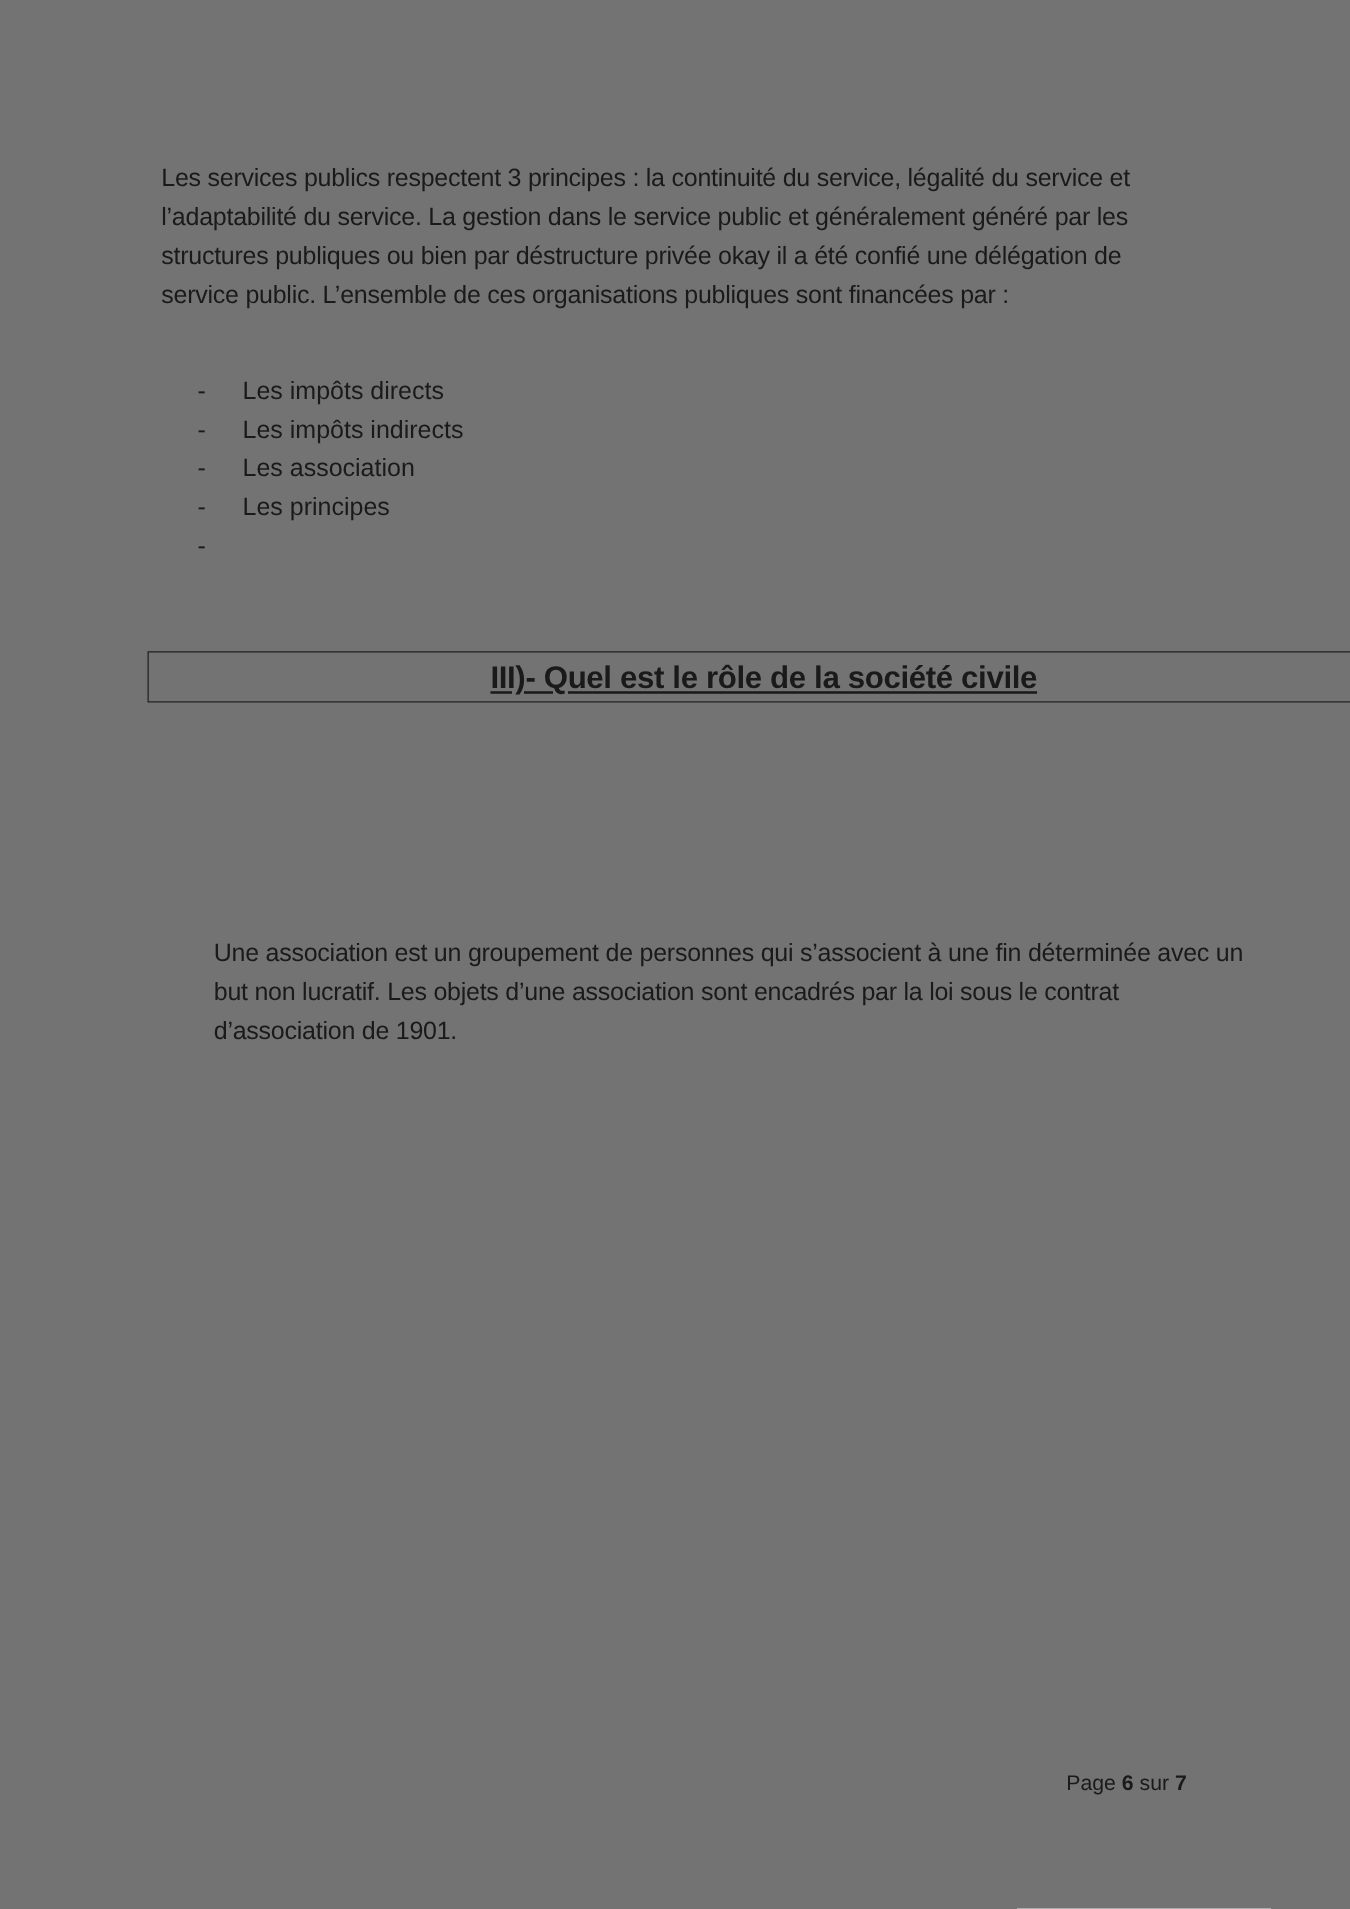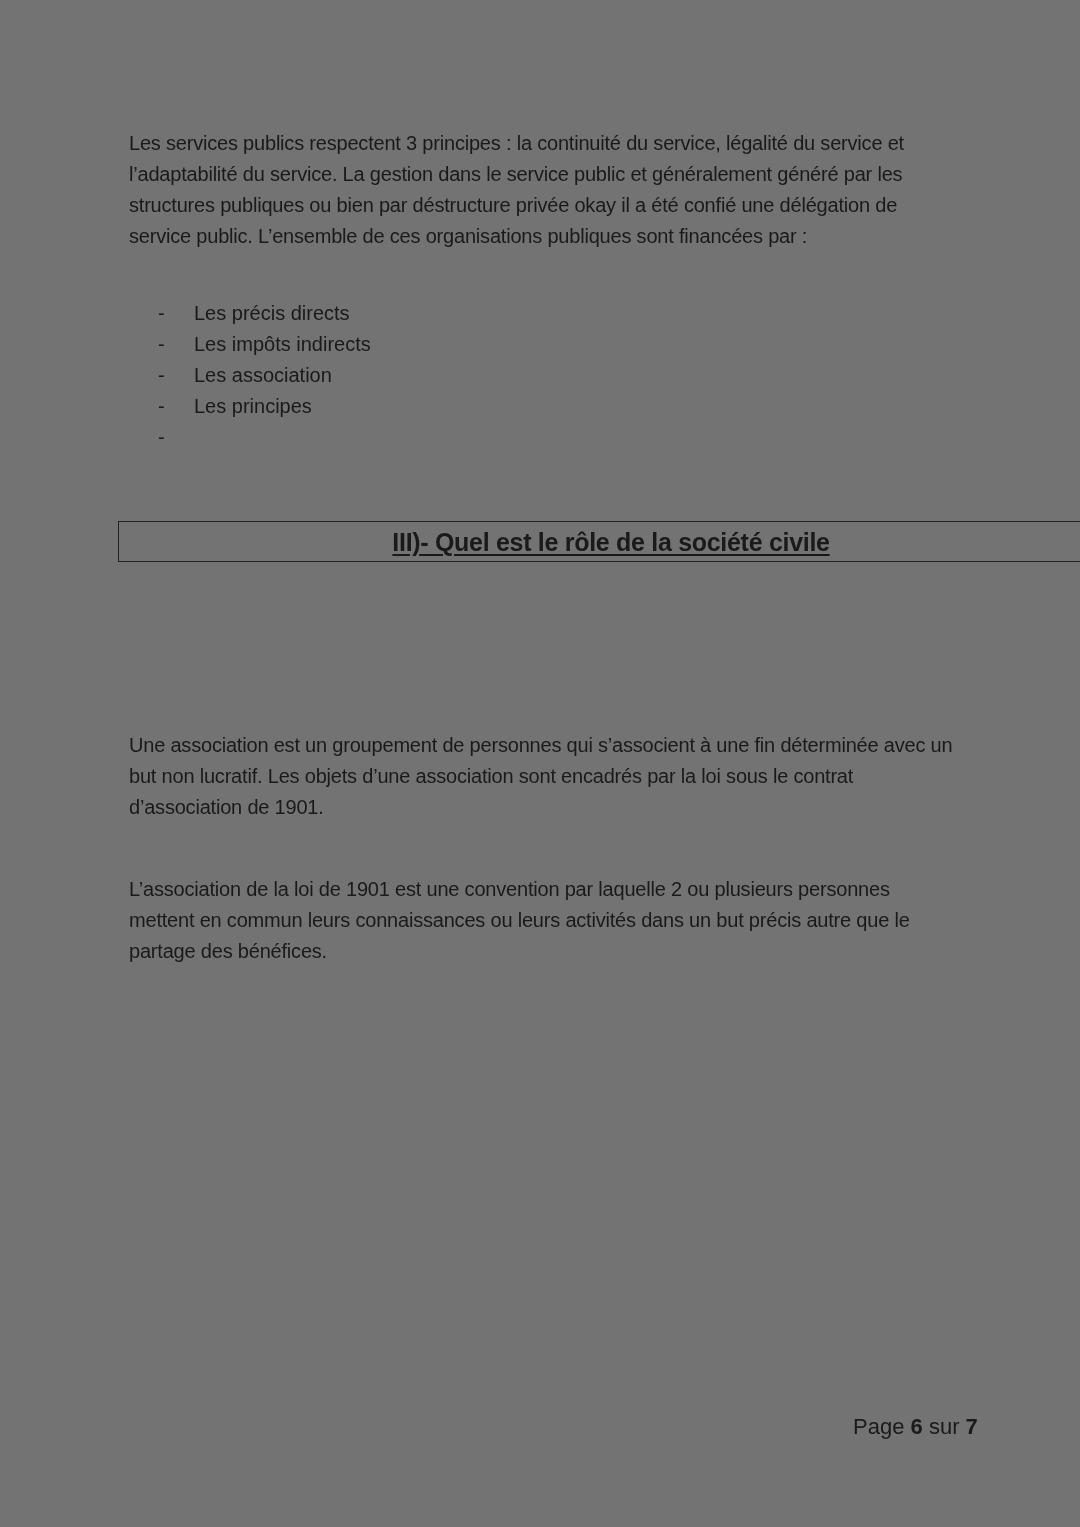--- a/index.html
+++ b/index.html
@@ -78,53 +78,52 @@
       font-weight: bold;
       line-height: 30px;
       letter-spacing: -0.3px;
     }
     .subheading .ul {
       text-decoration: underline;
       text-underline-offset: 3px;
     }
     .p2 { top: 676px; }
     .p3 { top: 721px; }
-    .p4 { top: 730px; }
+    .p4 { top: 748px; margin-left: 42px; }
     .p5 { top: 874px; }
     .footer {
       position: absolute;
       left: 853px;
       top: 1415px;
-      font-size: 22px;
+      font-size: 17px;
       line-height: 24px;
     }
     .footer b { font-weight: bold; }
   </style>
 </head>
 <body>
 
 <div class="page">
 
   <p class="para p1">Les services publics respectent 3 principes : la continuité du service, légalité du service et l’adaptabilité du service. La gestion dans le service public et généralement généré par les structures publiques ou bien par déstructure privée okay il a été confié une délégation de service public. L’ensemble de ces organisations publiques sont financées par :</p>
 
   <ul class="list">
-    <li><span class="dash">-</span><span>Les précis directs</span></li>
+    <li><span class="dash">-</span><span>Les impôts directs</span></li>
     <li><span class="dash">-</span><span>Les impôts indirects</span></li>
     <li><span class="dash">-</span><span>Les association</span></li>
     <li><span class="dash">-</span><span>Les principes</span></li>
     <li><span class="dash">-</span></li>
   </ul>
 
   <div class="section-box">
     <span class="section-title">III)- Quel est le rôle de la société civile</span>
   </div>
 
 
   <p class="para p4">Une association est un groupement de personnes qui s’associent à une fin déterminée avec un but non lucratif. Les objets d’une association sont encadrés par la loi sous le contrat d’association de 1901.</p>
-  <p class="para p5">L’association de la loi de 1901 est une convention par laquelle 2 ou plusieurs personnes mettent en commun leurs connaissances ou leurs activités dans un but précis autre que le partage des bénéfices.</p>
 
   <div class="footer">
     <span>Page</span>
     <b>6</b>
     <span>sur</span>
     <b>7</b>
   </div>
 
 </div>
 

